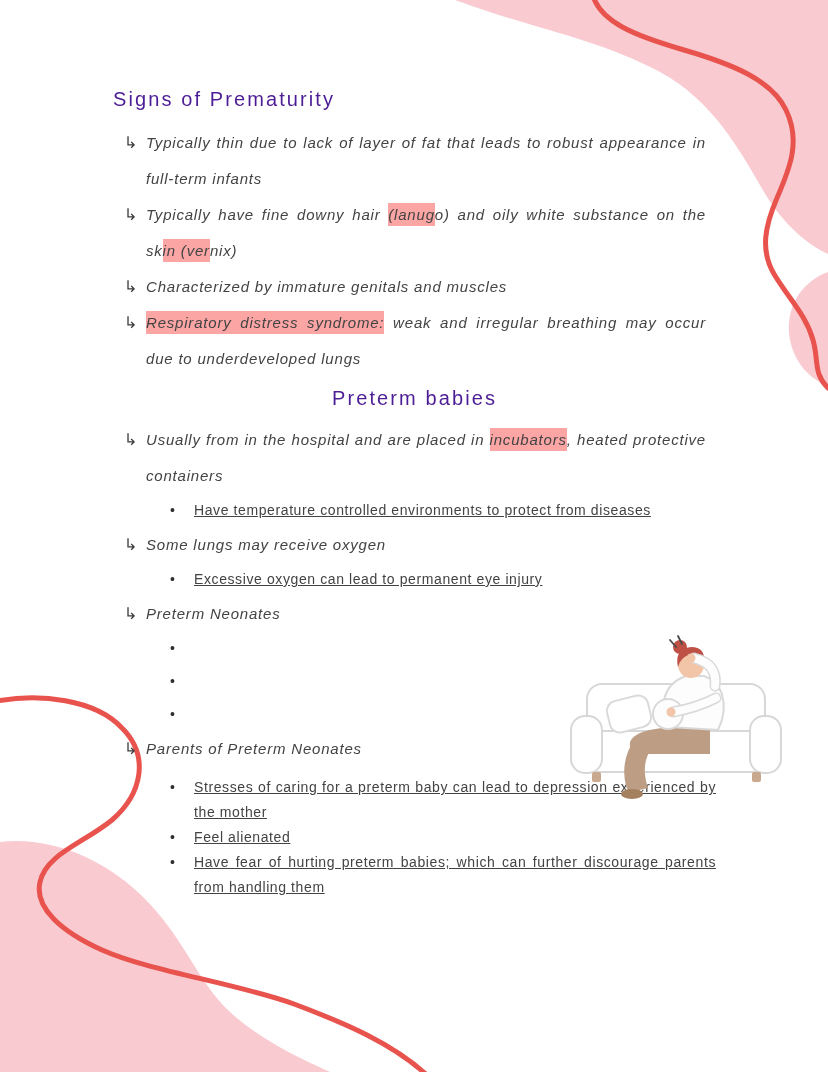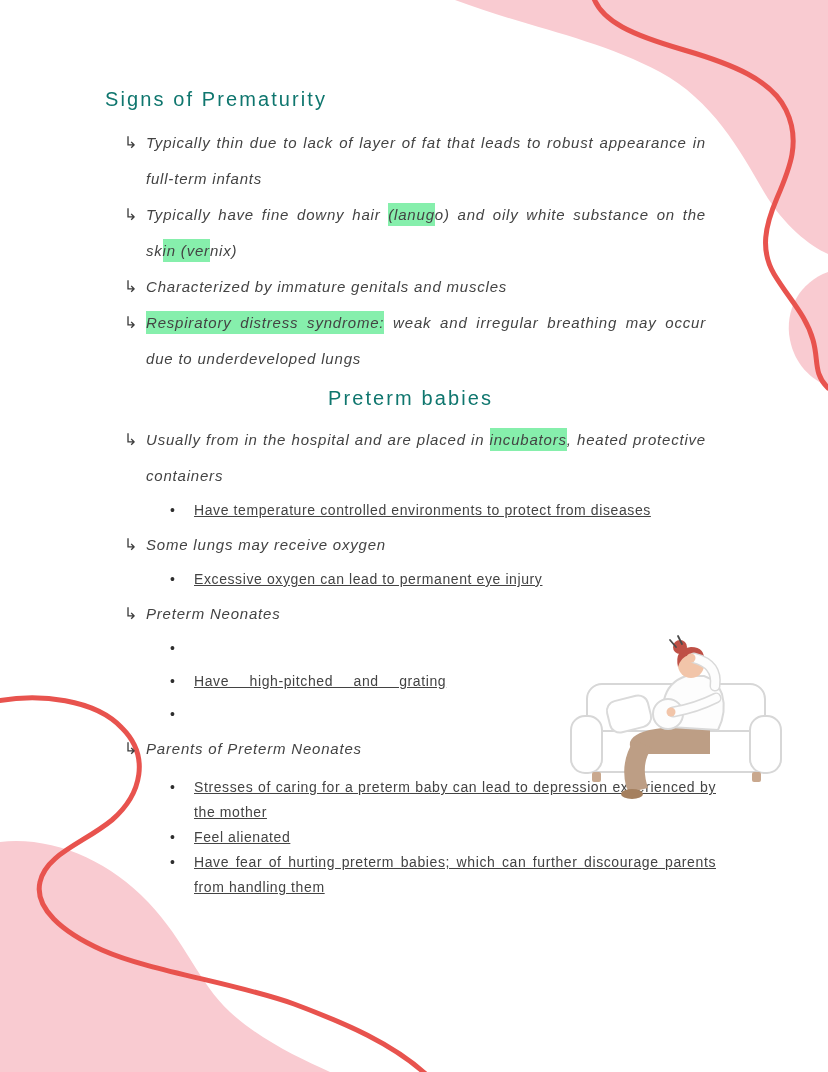--- a/index.html
+++ b/index.html
@@ -5,42 +5,42 @@
   * { margin:0; padding:0; box-sizing:border-box; }
   html,body { background:#ffffff; }
   body {
     width:828px; height:1072px; position:relative; overflow:hidden;
     font-family:"Liberation Sans", sans-serif; color:#434343;
   }
   .decor { position:absolute; left:0; top:0; width:828px; height:1072px; z-index:0; }
   .content { position:relative; z-index:1; padding:88px 112px 0 97px; }
 
   .heading {
-    font-size:20px; font-weight:400; letter-spacing:2.1px; color:#0f766e;
-    margin:0 0 14px 8px;
+    font-size:20px; font-weight:400; letter-spacing:2.1px; color:#4c1d95;
+    margin:0 0 14px 16px;
   }
   .heading.second { margin-top:10px; margin-bottom:12px;text-align:center; }
 
   .arrow-item { display:flex; margin-left:27px; font-size:15px; line-height:36px; letter-spacing:0.8px; }
   .marker { flex:none; display:block; }
   .marker.arrow { width:22px; font-size:16px; color:#3c3c3c; }
   .marker.bullet { width:24px; font-size:14px; color:#2e2e2e; }
   .item-text { flex:1; text-align:justify; padding-right:10px;font-style:italic; }
 
   .sub-list { margin-left:73px; }
   .sub-item { display:flex; font-size:14px; line-height:33px; letter-spacing:0.6px; color:#434343; }
   .sub-text { text-align:justify;text-decoration:underline; }
   .g-temp .sub-text { max-width:480px; }
   .g-neo .sub-text { max-width:300px; }
   .g-neo .spread { word-spacing:16px; }
   .g-parents .sub-item { line-height:25px; }
   .g-parents { padding-top:8px; }
   .g-parents .sub-text { max-width:545px; }
 
-  .hl { background:#86efac; padding:3px 0; }
+  .hl { background:#fca5a5; padding:3px 0; }
 
   .illustration { position:absolute; left:570px; top:634px; width:212px; height:180px; z-index:1; }
 </style>
 </head>
 <body>
 
 <div class="page">
 
   <svg class="decor" viewBox="0 0 828 1072" aria-hidden="true">
     <path d="M455,0 C530,28 596,38 660,72 C712,100 740,150 764,192 C784,226 810,246 828,254 L828,0 Z" fill="#f9cbd1"></path>
@@ -101,21 +101,20 @@
     <div class="arrow-item">
       <span class="marker arrow">↳</span>
       <p class="item-text"><span>Preterm Neonates</span></p>
     </div>
     <div class="sub-list g-neo">
       <div class="sub-item">
         <span class="marker bullet">•</span>
       </div>
       <div class="sub-item">
         <span class="marker bullet">•</span>
-        <p class="sub-text spread">Have high-pitched and grating</p>
       </div>
       <div class="sub-item">
         <span class="marker bullet">•</span>
       </div>
     </div>
 
     <div class="arrow-item">
       <span class="marker arrow">↳</span>
       <p class="item-text"><span>Parents of Preterm Neonates</span></p>
     </div>

